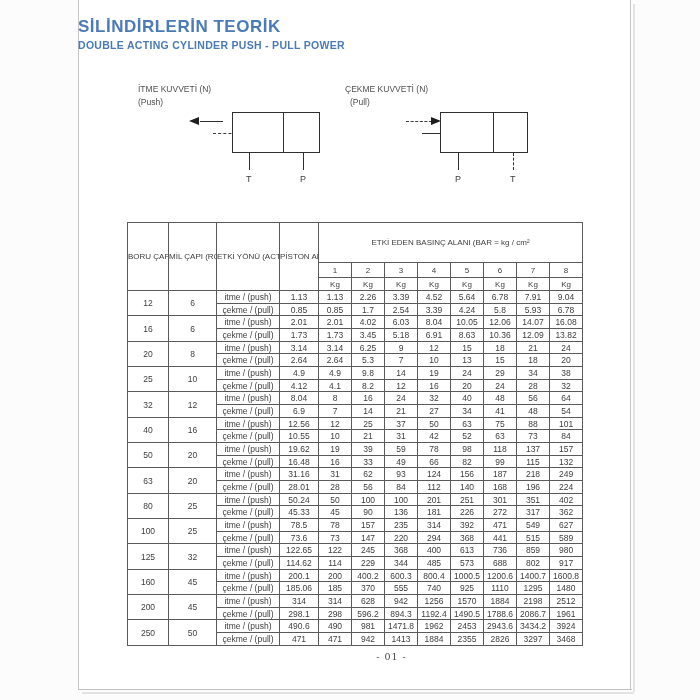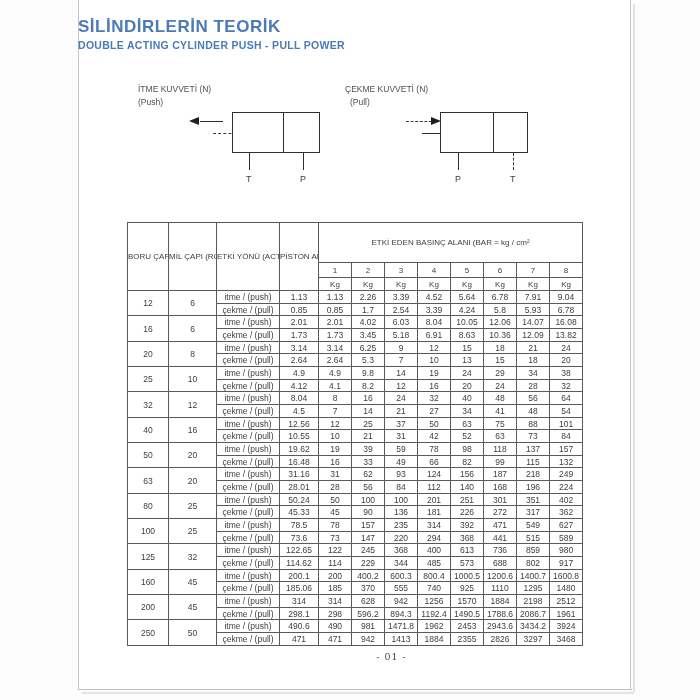--- a/index.html
+++ b/index.html
@@ -272,21 +272,21 @@
         <td>16</td>
         <td>24</td>
         <td>32</td>
         <td>40</td>
         <td>48</td>
         <td>56</td>
         <td>64</td>
       </tr>
       <tr>
         <td class="action">çekme / (pull)</td>
-        <td>4.5</td>
+        <td>6.9</td>
         <td>7</td>
         <td>14</td>
         <td>21</td>
         <td>27</td>
         <td>34</td>
         <td>41</td>
         <td>48</td>
         <td>54</td>
       </tr>
       <tr class="group-start">

